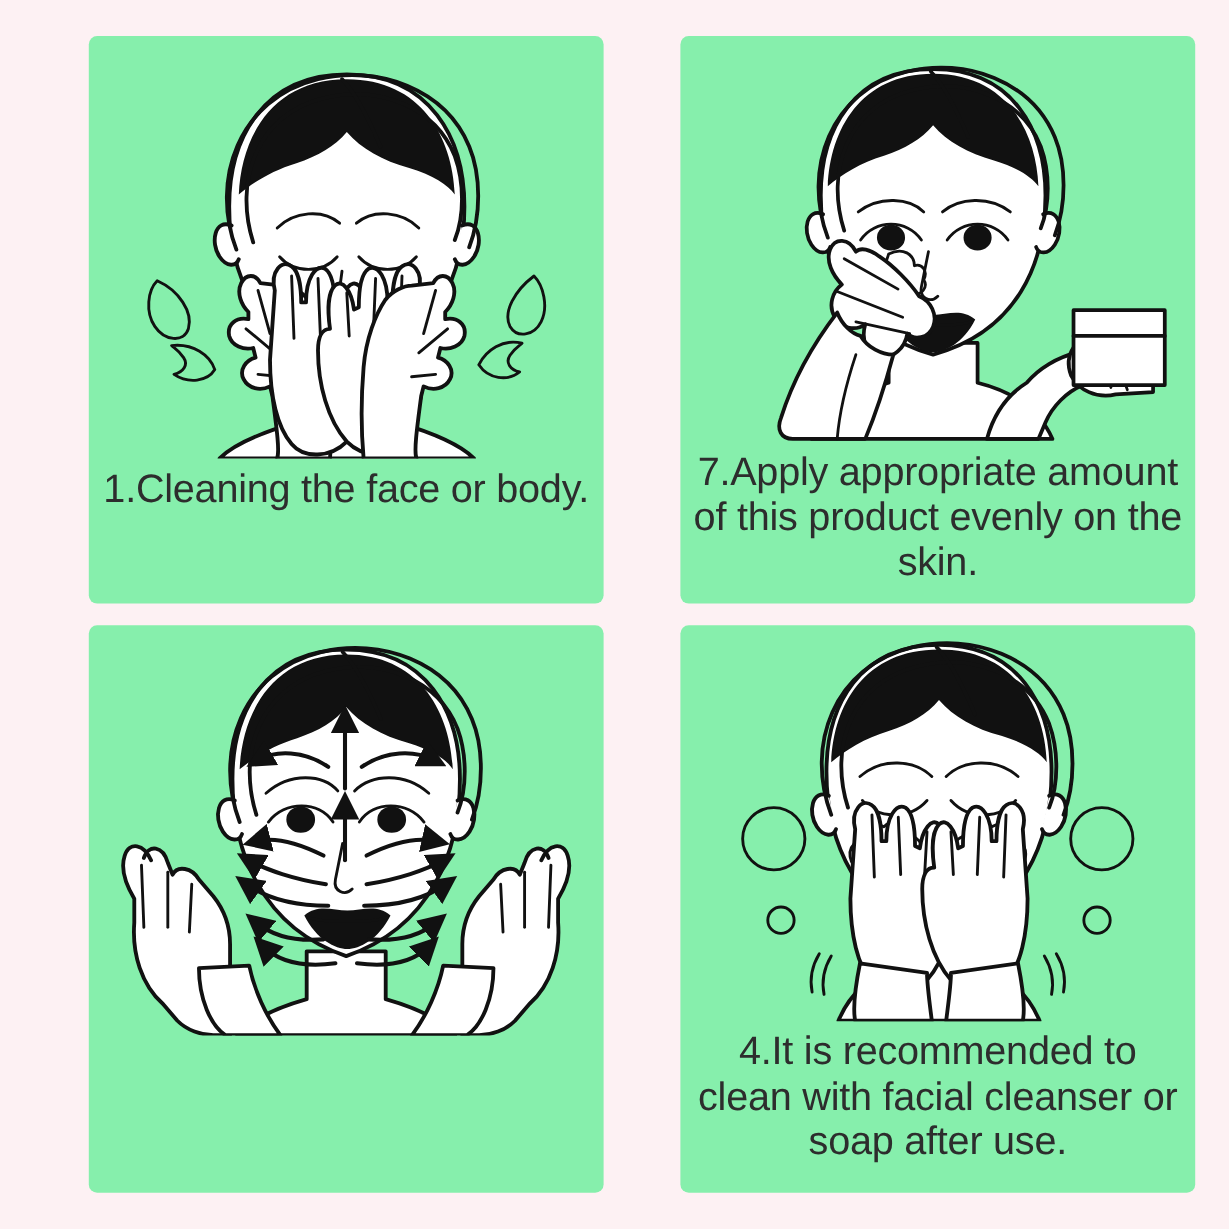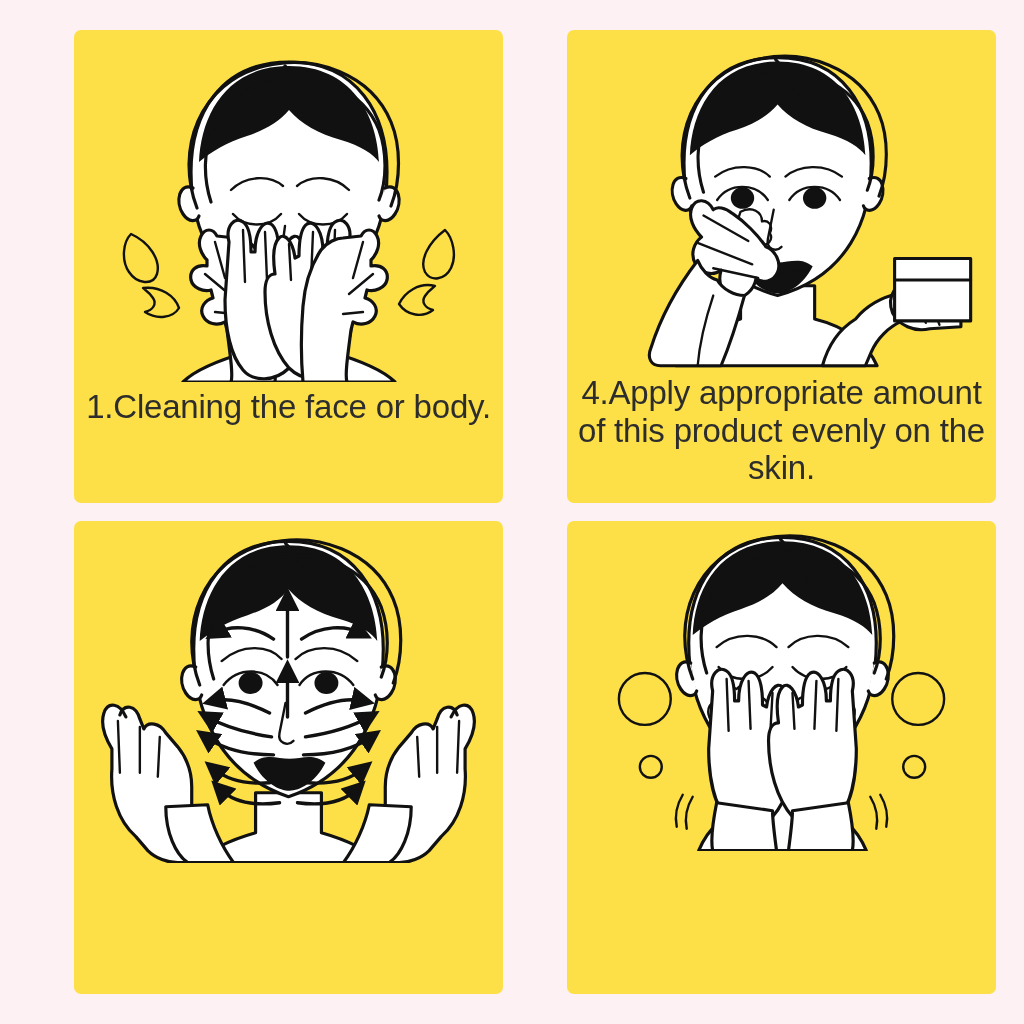--- a/index.html
+++ b/index.html
@@ -18,21 +18,21 @@
   }
   #grid{
     position:relative;
     width:100%;height:100%;
     display:grid;
     grid-template-columns:1fr 1fr;
     grid-template-rows:1fr 1fr;
     gap:18px;
   }
   .panel{
-    background:#fde047;
+    background:#86efac;
     border-radius:7px;
     position:relative;
     display:flex;
     flex-direction:column;
     align-items:center;
     justify-content:flex-start;
     overflow:hidden;
     margin-left:46px;
   }
   .art{
@@ -199,21 +199,21 @@
           <path class="fillw" d="M336 262 C344 250 360 246 372 252 L404 252 L404 300 L372 302
                                   C356 306 340 298 334 286 C330 276 332 268 336 262 Z"></path>
           <path class="ln-thin" d="M352 252 C348 264 348 280 354 292"></path>
           <path class="ln-thin" d="M366 250 C362 264 362 282 368 296"></path>
           <path class="ln-thin" d="M380 250 C376 264 376 284 382 298"></path>
 
           <rect class="fillw" x="336" y="230" width="78" height="64"></rect>
           <path class="ln" d="M336 252 L414 252"></path>
         </svg>
       </div>
-      <div class="caption">4.Apply appropriate amount of this product evenly on the skin.</div>
+      <div class="caption">7.Apply appropriate amount of this product evenly on the skin.</div>
     </div>
 
     <div class="panel p3">
       <div class="art">
         <svg width="430" height="342" viewBox="0 0 430 342">
           <defs>
             <marker id="ah" markerWidth="7" markerHeight="7" refX="3.5" refY="3.5" orient="auto">
               <path d="M0 0 L7 3.5 L0 7 Z" fill="#111111"></path>
             </marker>
           </defs>
@@ -339,16 +339,17 @@
                                   L260 180 C260 160 252 148 244 152 C238 156 236 170 236 184
                                   L232 186 C230 170 222 160 216 166 C210 172 210 188 212 202
                                   C206 202 202 208 202 220 C202 248 210 278 226 296
                                   C240 310 262 310 272 298 C284 284 290 258 290 228 Z"></path>
           <path class="ln-thin" d="M272 158 L270 210"></path>
           <path class="ln-thin" d="M250 160 L248 208"></path>
           <path class="ln-thin" d="M226 172 L228 208"></path>
           <path class="fillw" d="M282 282 C286 302 288 320 286 330 L222 330 C224 314 226 300 226 290 Z"></path>
         </svg>
       </div>
+      <div class="caption">4.It is recommended to clean with facial cleanser or soap after use.</div>
     </div>
 
   </div>
 </div>
 
 </body></html>

